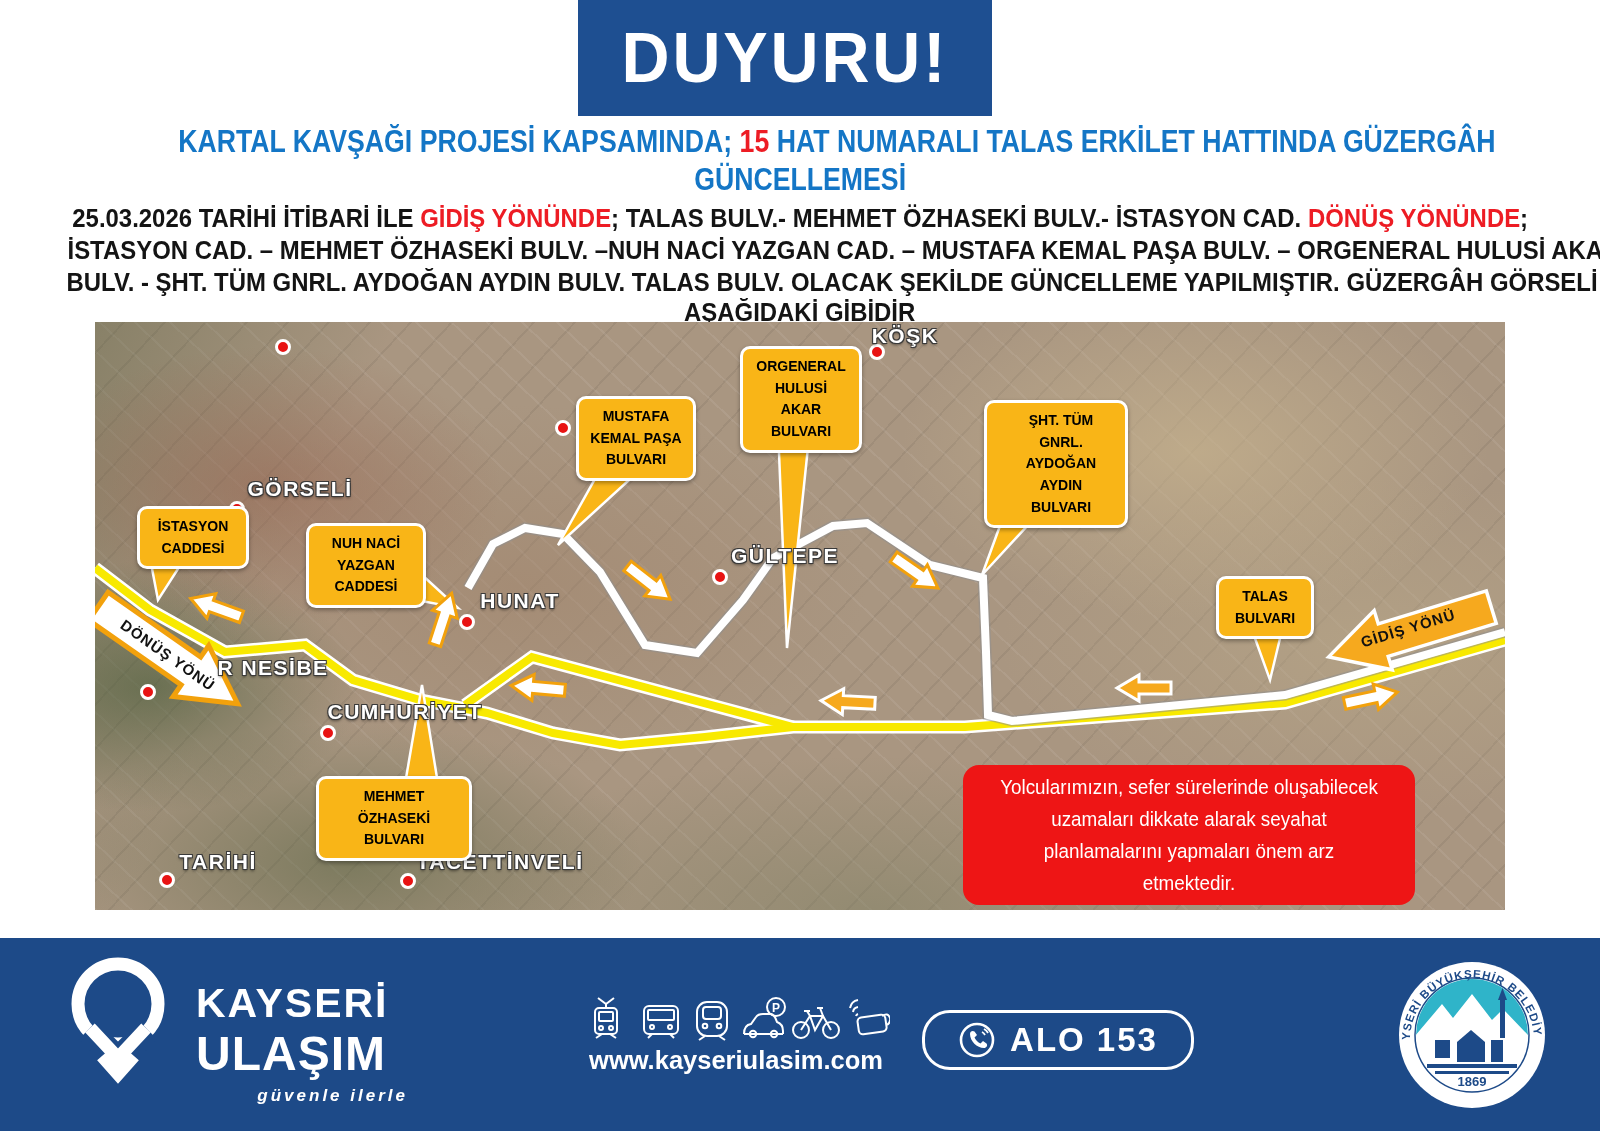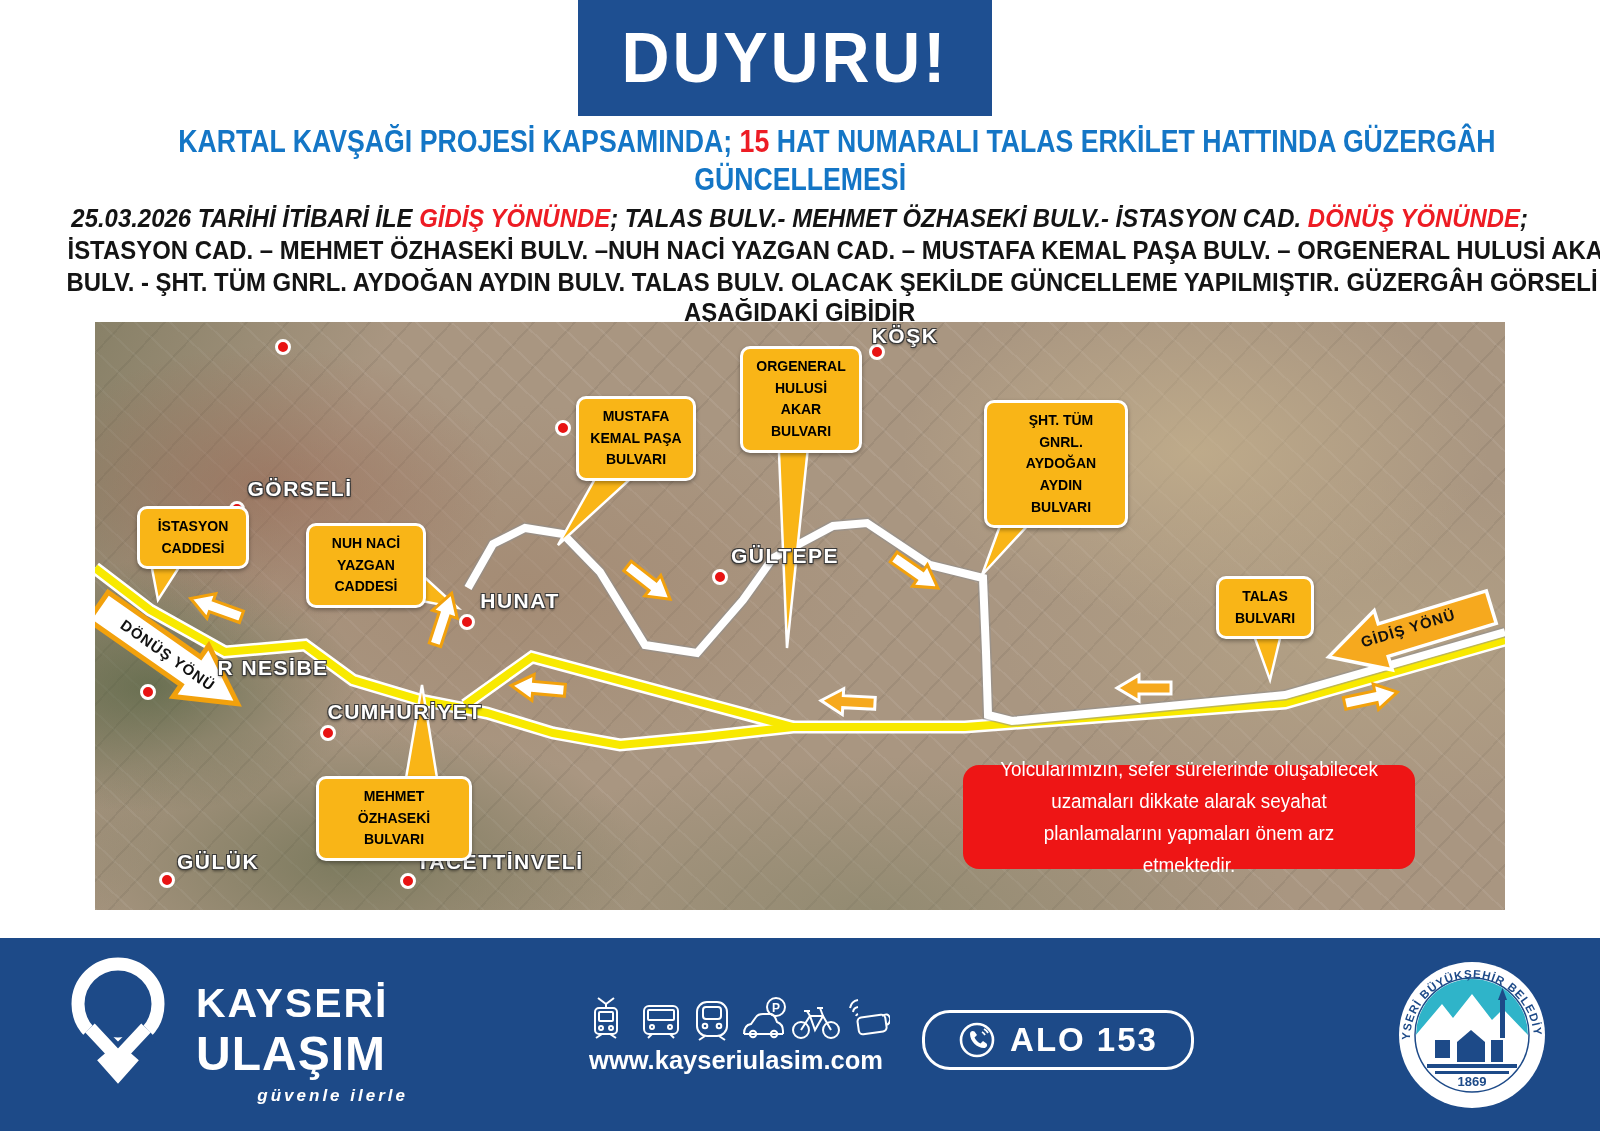--- a/index.html
+++ b/index.html
@@ -45,21 +45,21 @@
       color:#000;font-weight:bold;font-size:14px;text-align:center;line-height:1.55;
       padding:7px 10px;white-space:pre-line;box-shadow:0 2px 4px rgba(0,0,0,.35);}
   .dir-label{position:absolute;transform:translate(-50%,-50%);color:#111;font-weight:bold;
       font-size:15px;letter-spacing:1px;white-space:nowrap;}
   .wa{fill:#ffffff;stroke:#f2a10c;stroke-width:3;}
   .oa{fill:#f6a91e;stroke:#ffffff;stroke-width:3;}
   .wa-big{fill:#ffffff;stroke:#f2a10c;stroke-width:5;}
   .oa-big{fill:#f6a91e;stroke:#ffffff;stroke-width:3.5;}
   .tail{fill:#f9b517;stroke:#ffffff;stroke-width:2.5;}
 
-  .notice{position:absolute;left:868px;top:443px;width:452px;height:104px;background:#ee1515;
+  .notice{position:absolute;left:868px;top:443px;width:452px;height:140px;background:#ee1515;
       border-radius:16px;display:flex;align-items:center;justify-content:center;text-align:center;}
   .notice-text{color:#fff;font-size:20.5px;line-height:1.55;white-space:pre-line;
       transform:scaleX(.92);width:440px;}
 
   
   .footer{left:0;top:938px;width:1600px;height:193px;background:#1d4a88;}
   .brand-line1{left:196px;top:980px;color:#fff;font-weight:bold;font-size:41px;letter-spacing:2px;}
   .brand-line2{left:196px;top:1026px;color:#fff;font-weight:bold;font-size:48px;letter-spacing:1px;}
   .tagline{left:196px;top:1086px;width:212px;text-align:right;color:#fff;font-weight:bold;
       font-style:italic;font-size:17px;letter-spacing:3px;}
@@ -77,21 +77,21 @@
     <span class="banner-text">DUYURU!</span>
   </div>
 
   <div class="abs hline" style="top:124px;padding-left:37px;">
     <span class="cond"><span>KARTAL KAVŞAĞI PROJESİ KAPSAMINDA; </span><span class="red">15</span><span> HAT NUMARALI TALAS ERKİLET HATTINDA GÜZERGÂH</span></span>
   </div>
   <div class="abs hline" style="top:162px;">
     <span class="cond">GÜNCELLEMESİ</span>
   </div>
 
-  <div class="abs bline" style="top:203px;font-style:italic;">
+  <div class="abs bline" style="top:203px;">
     <span class="cond2"><span>25.03.2026 TARİHİ İTİBARİ İLE </span><span class="red">GİDİŞ YÖNÜNDE</span><span>; TALAS BULV.- MEHMET ÖZHASEKİ BULV.- İSTASYON CAD. </span><span class="red">DÖNÜŞ YÖNÜNDE</span><span>;</span></span>
   </div>
   <div class="abs bline" style="top:235px;">
     <span class="cond2"><span>İSTASYON CAD. – MEHMET ÖZHASEKİ BULV. –NUH NACİ YAZGAN CAD. – MUSTAFA KEMAL PAŞA BULV. – ORGENERAL HULUSİ AKAR</span></span>
   </div>
   <div class="abs bline" style="top:297px;">
     <span class="cond2"><span>AŞAĞIDAKİ GİBİDİR</span></span>
   </div>
   <div class="abs bline" style="top:267px;">
     <span class="cond2"><span>BULV. - ŞHT. TÜM GNRL. AYDOĞAN AYDIN BULV.  TALAS BULV. OLACAK ŞEKİLDE GÜNCELLEME YAPILMIŞTIR. GÜZERGÂH GÖRSELİ</span></span>
@@ -154,21 +154,21 @@
           <circle cx="188" cy="25" r="6.5"></circle>
       </g>
     </svg>
 
     <div class="area-label" style="left:205px;top:167px;">GÖRSELİ</div>
     <div class="area-label" style="left:810px;top:14px;">KÖŞK</div>
     <div class="area-label" style="left:690px;top:234px;">GÜLTEPE</div>
     <div class="area-label" style="left:425px;top:279px;">HUNAT</div>
     <div class="area-label" style="left:310px;top:390px;">CUMHURİYET</div>
     <div class="area-label" style="left:178px;top:346px;">R NESİBE</div>
-    <div class="area-label" style="left:123px;top:540px;">GÜLÜK</div>
+    <div class="area-label" style="left:123px;top:540px;">TARİHİ</div>
     <div class="area-label" style="left:405px;top:540px;">TACETTİNVELİ</div>
 
     <div class="callout" style="left:42px;top:184px;width:86px;">İSTASYON
 CADDESİ</div>
     <div class="callout" style="left:211px;top:201px;width:94px;">NUH NACİ
 YAZGAN
 CADDESİ</div>
     <div class="callout" style="left:481px;top:74px;width:94px;">MUSTAFA
 KEMAL PAŞA
 BULVARI</div>

